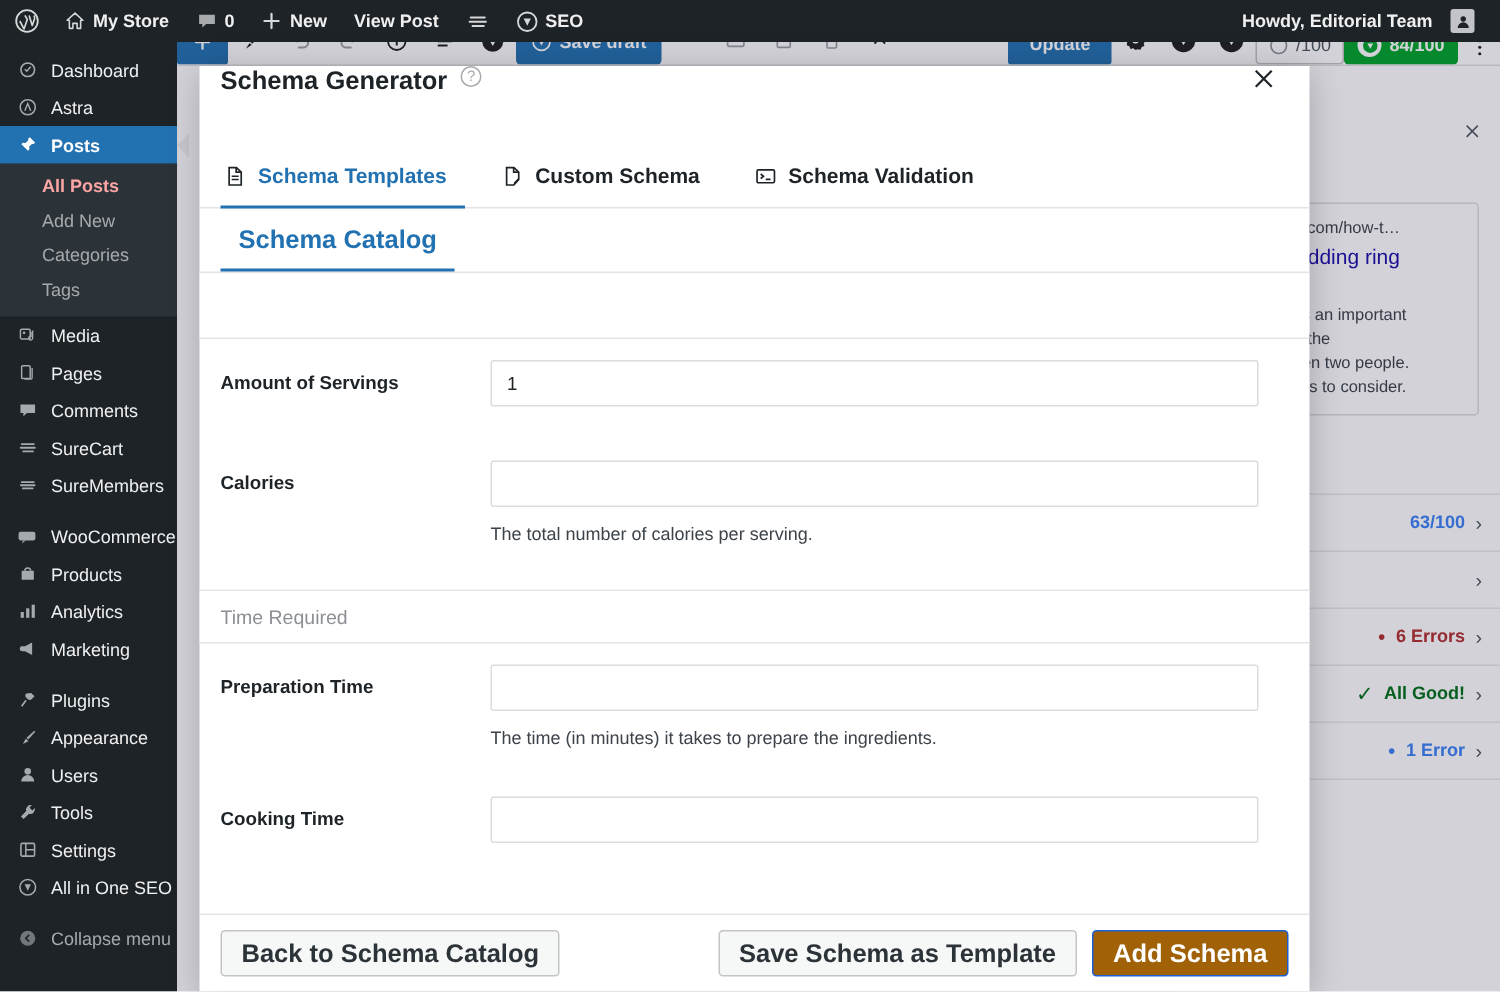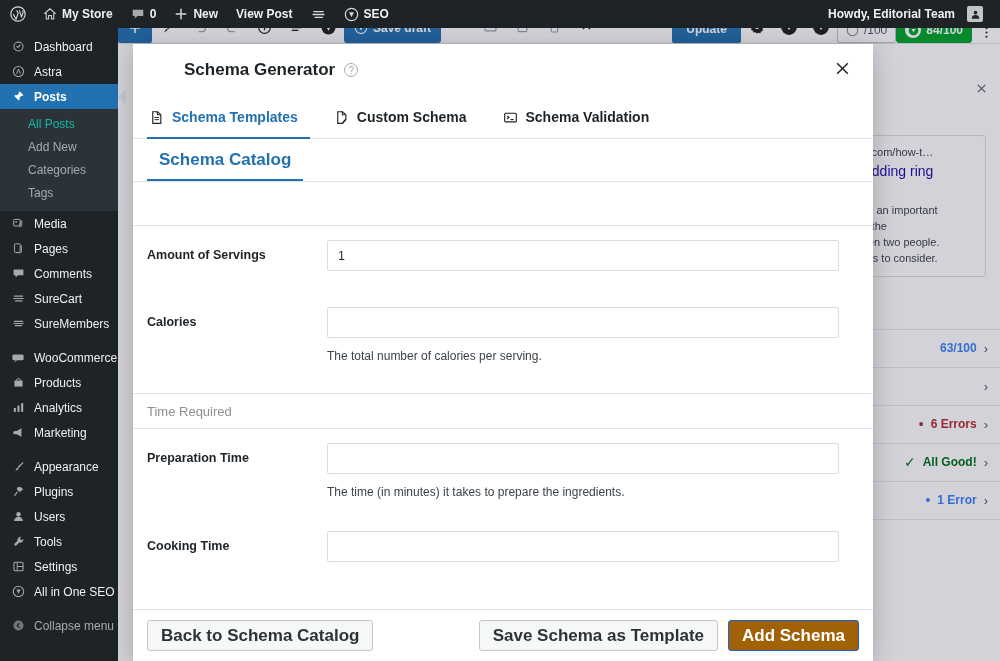--- a/index.html
+++ b/index.html
@@ -64,21 +64,21 @@
   .menu-item.current::after {
     content: ""; position: absolute; right: -8px; top: 50%;
     margin-top: -8px; border: 8px solid transparent;
     border-right-color: #f0f0f1;
   }
   .submenu { background: #2c3338; padding: 4px 0 6px 0; }
   .submenu .sub-item {
     display: block; padding: 3px 0 3px 28px;
     font-size: 12px; color: #a7aaad; line-height: 17px;
   }
-  .submenu .sub-item.current { color: #14b8a6; font-weight: 400; }
+  .submenu .sub-item.current { color: #fca5a5; font-weight: 700; }
   .menu-sep { height: 9px; }
   .collapse { color: #a7aaad; }
   .collapse .mi-icon { color: #a7aaad; }
 
   
   .editor-wrap {
     position: absolute; top: 28px; left: 118px;
     width: 882px; height: 633px;
     background: #fff;
   }
@@ -174,22 +174,22 @@
     background: rgba(30, 30, 60, 0.20); z-index: 70;
   }
   .modal {
     position: absolute; top: 44px; left: 133px;
     width: 740px; height: 617px;
     background: #fff; z-index: 80;
     box-shadow: 0 4px 22px rgba(0,0,0,0.22);
     display: flex; flex-direction: column;
   }
   .modal-head {
-    height: 52px; display: flex; align-items: center;
-    padding: 0 22px 0 14px; flex: 0 0 52px; margin-left: 37px;
+    height: 52px; display: flex; 
+    padding: 0 22px 0 14px; flex: 0 0 52px;
   }
   .modal-title { font-size: 17px; font-weight: 700; color: #1d2327; }
   .modal-title-q {
     width: 14px; height: 14px; border: 1px solid #a7aaad; border-radius: 50%;
     display: inline-flex; align-items: center; justify-content: center;
     font-size: 10px; color: #a7aaad; margin-left: 9px;
   }
   .modal-x { margin-left: auto; font-size: 19px; color: #1d2327; line-height: 1; }
 
   .modal-tabs {
@@ -454,35 +454,35 @@
           </svg>
       </span>
       <span>Marketing</span>
     </div>
 
     <div class="menu-sep"></div>
 
     <div class="menu-item">
       <span class="mi-icon">
         <svg width="13" height="13" viewBox="0 0 16 16">
+            <path d="M10.8 2.4 L13.6 5.2 L11.4 7.4 a2.6 2.6 0 0 1-3.6 0 l-1-1 a2.6 2.6 0 0 1 0-3.6 z" fill="#a7aaad"></path>
+            <path d="M6.6 8.4 L3 13.4" stroke="#a7aaad" stroke-width="1.4"></path>
+          </svg>
+      </span>
+      <span>Plugins</span>
+    </div>
+
+    <div class="menu-item">
+      <span class="mi-icon">
+        <svg width="13" height="13" viewBox="0 0 16 16">
             <path d="M13.4 2.6 L7 8.4 l1.4 1.4 5.8-6.4 z" fill="#a7aaad"></path>
             <path d="M6.4 9 L4 13.6 L8.6 11.2 z" fill="#a7aaad"></path>
           </svg>
       </span>
       <span>Appearance</span>
-    </div>
-
-    <div class="menu-item">
-      <span class="mi-icon">
-        <svg width="13" height="13" viewBox="0 0 16 16">
-            <path d="M10.8 2.4 L13.6 5.2 L11.4 7.4 a2.6 2.6 0 0 1-3.6 0 l-1-1 a2.6 2.6 0 0 1 0-3.6 z" fill="#a7aaad"></path>
-            <path d="M6.6 8.4 L3 13.4" stroke="#a7aaad" stroke-width="1.4"></path>
-          </svg>
-      </span>
-      <span>Plugins</span>
     </div>
 
     <div class="menu-item">
       <span class="mi-icon">
         <svg width="13" height="13" viewBox="0 0 16 16">
             <circle cx="8" cy="5.2" r="2.7" fill="#a7aaad"></circle>
             <path d="M2.6 13.6 a5.4 5.4 0 0 1 10.8 0 z" fill="#a7aaad"></path>
           </svg>
       </span>
       <span>Users</span>

